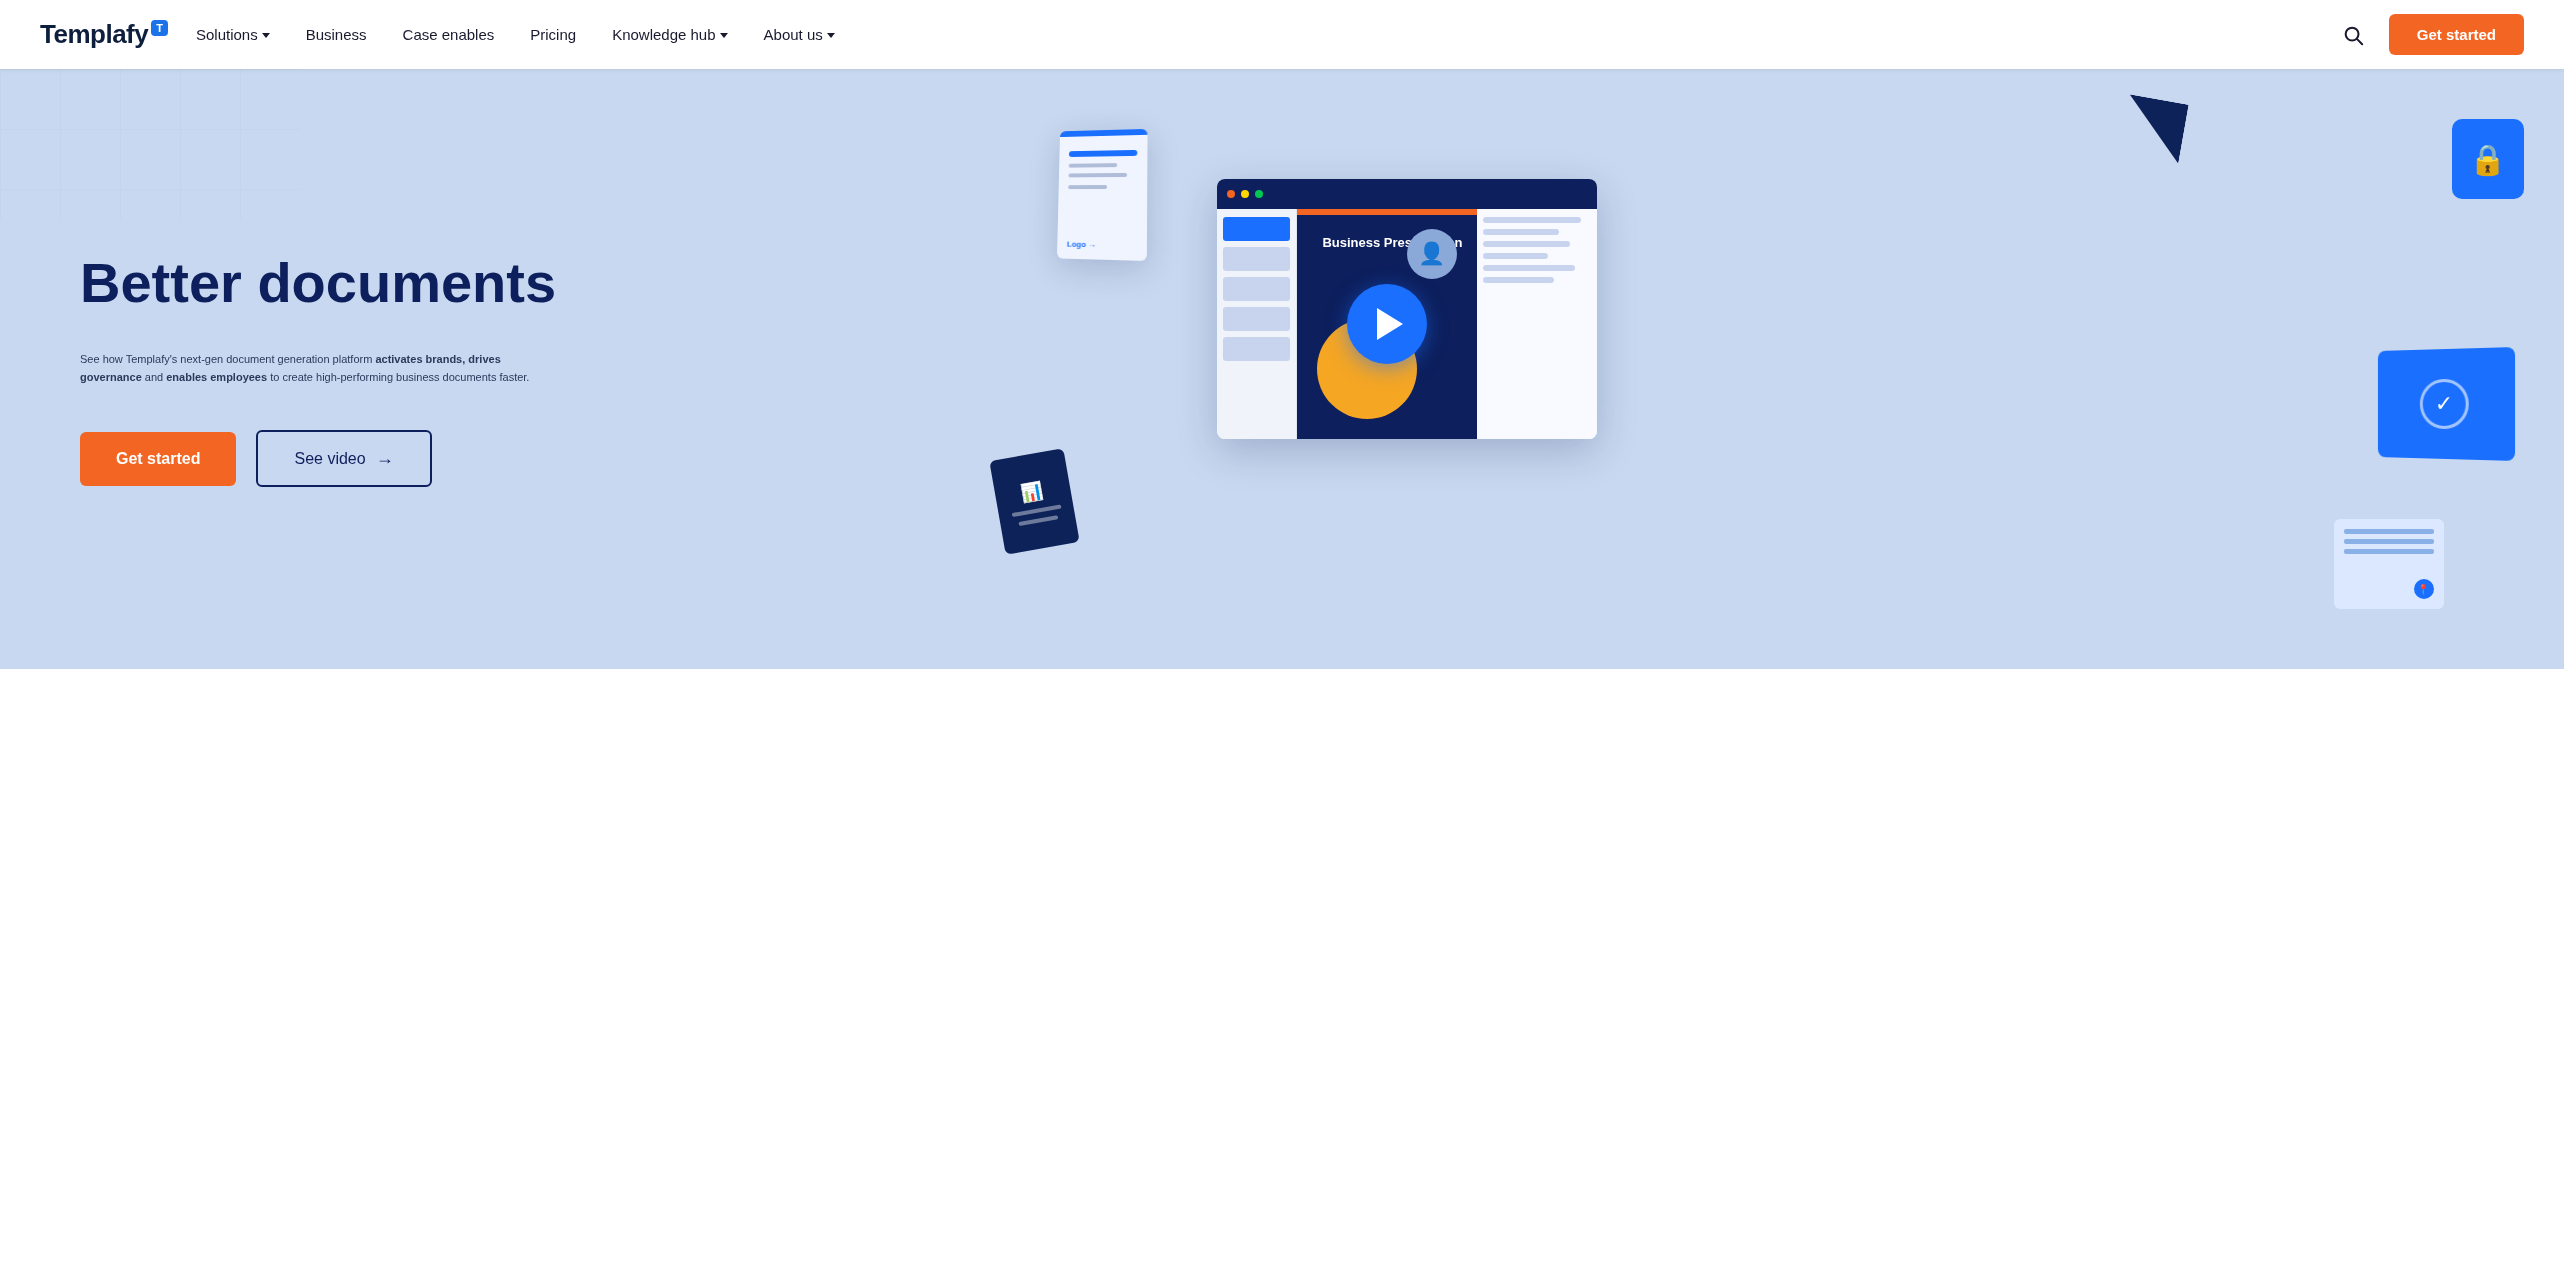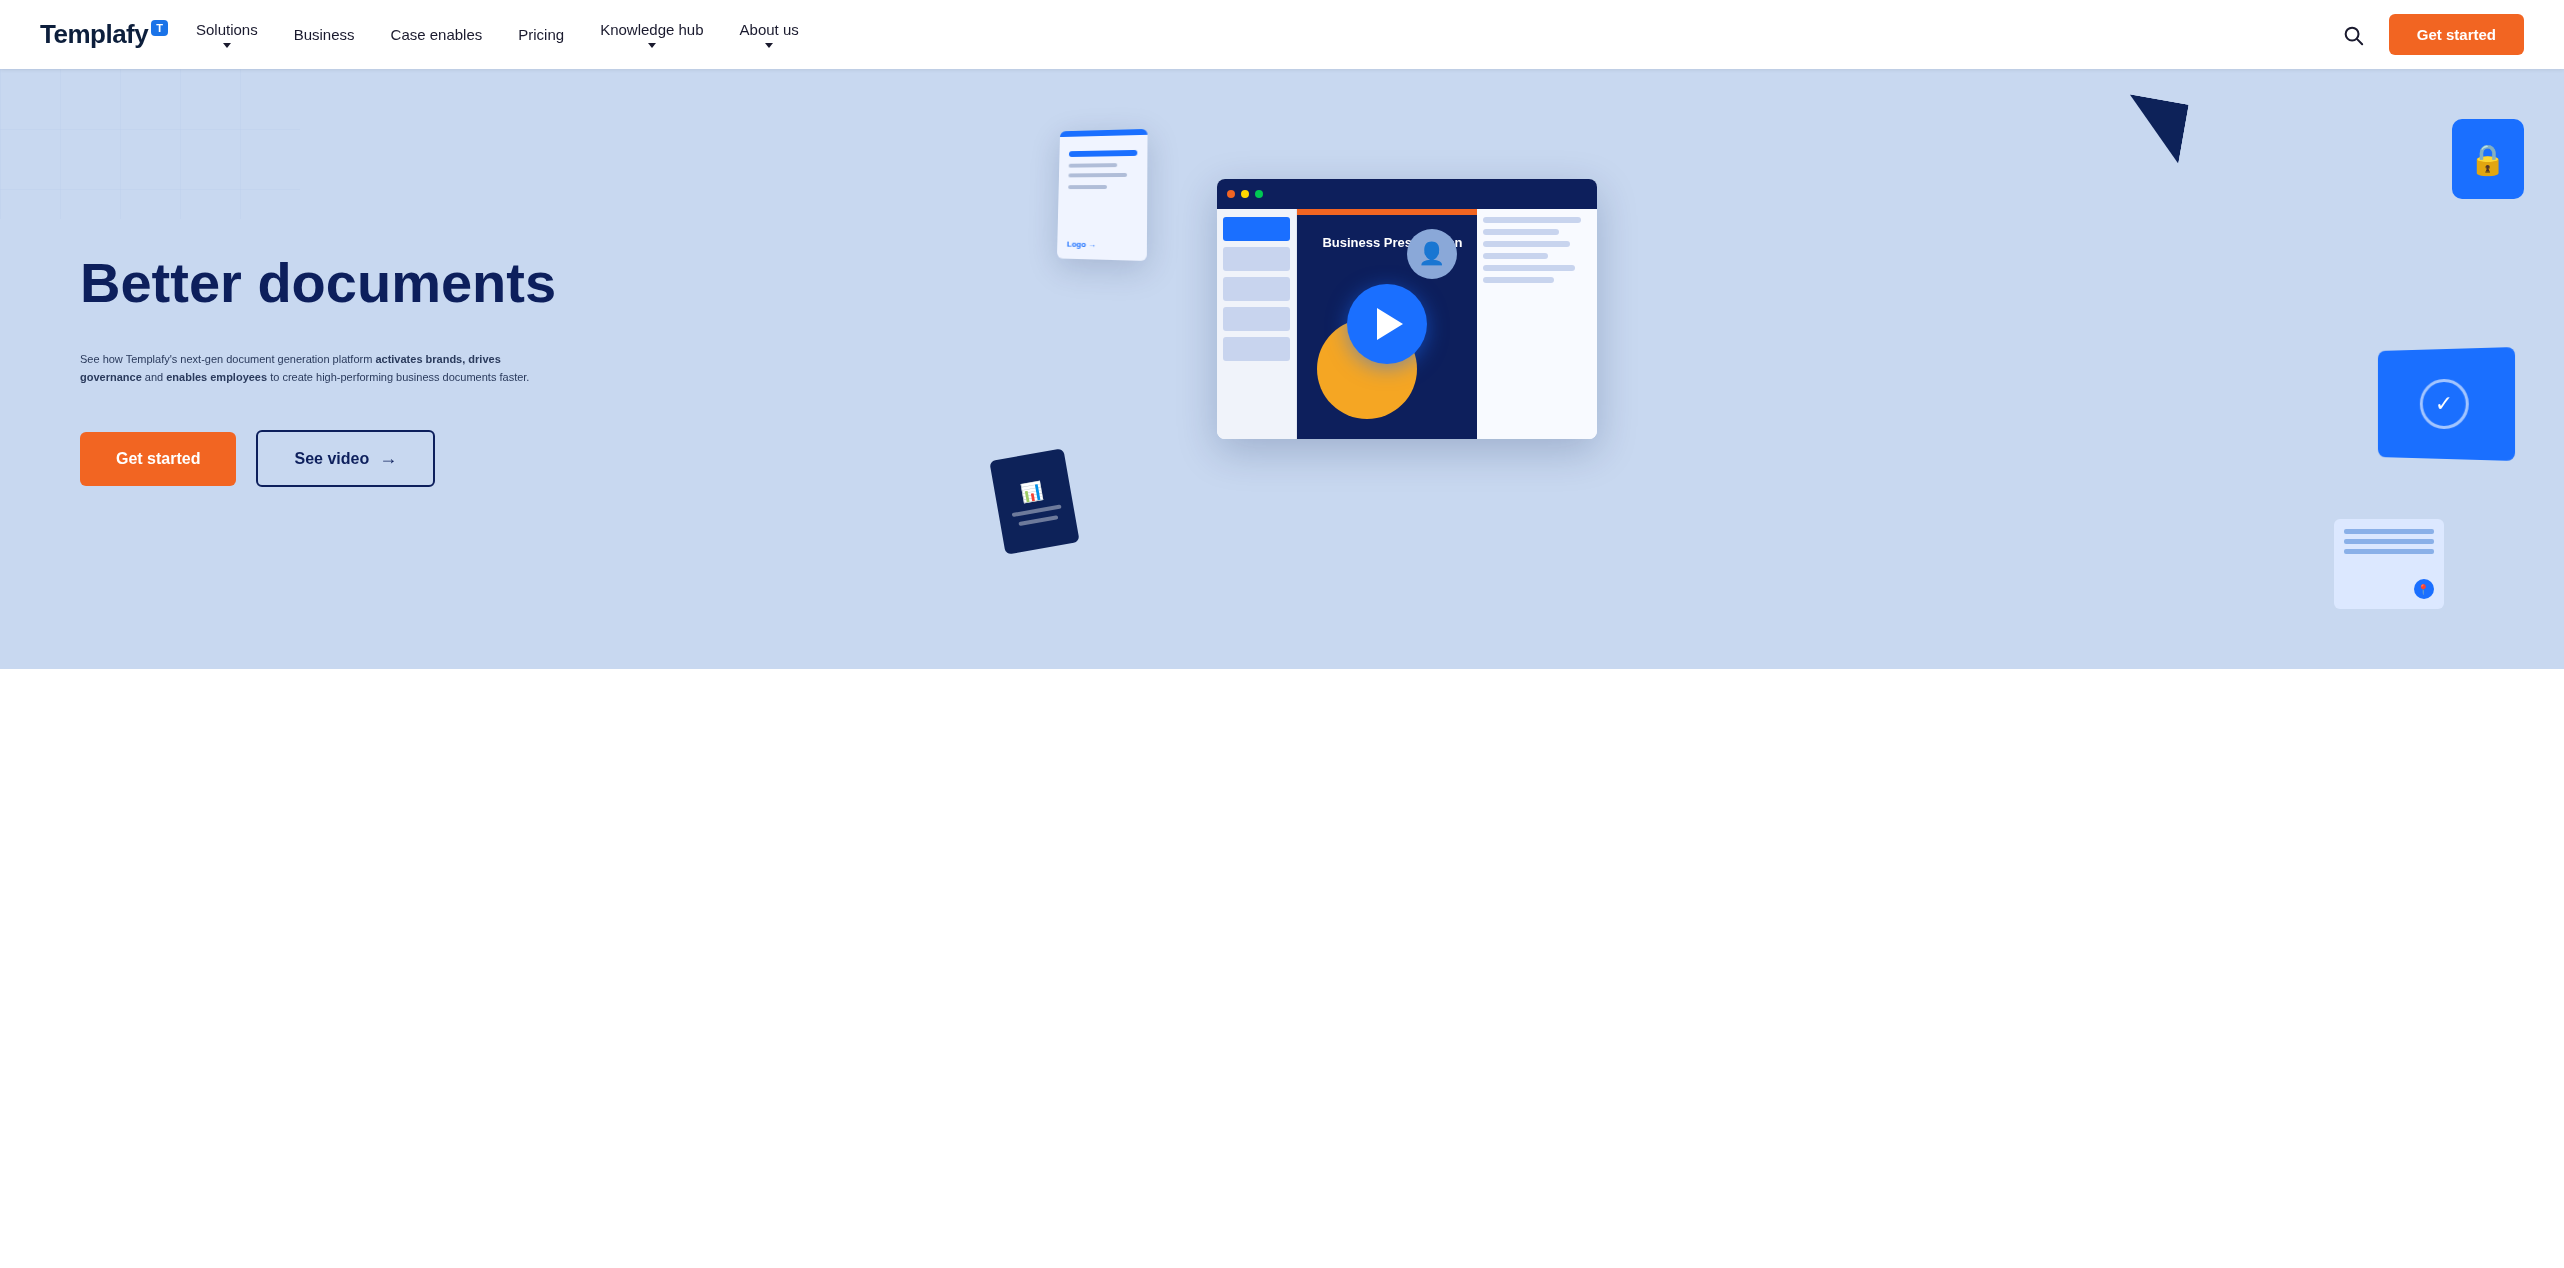--- a/index.html
+++ b/index.html
@@ -47,21 +47,20 @@
     }
     .nav-link {
       font-size: 15px;
       color: #1a1a2e;
       text-decoration: none;
       font-weight: 500;
       display: flex;
       align-items: center;
       gap: 4px;
       cursor: pointer;
-      flex-direction: column;
     }
     .chevron {
       display: inline-block;
       width: 0;
       height: 0;
       border-left: 4px solid transparent;
       border-right: 4px solid transparent;
       border-top: 5px solid #1a1a2e;
       margin-top: 1px;
     }
@@ -139,21 +138,21 @@
       font-weight: 700;
       cursor: pointer;
     }
     .btn-secondary {
       background: transparent;
       color: #0d1f5c;
       border: 2px solid #0d1f5c;
       border-radius: 6px;
       padding: 16px 36px;
       font-size: 16px;
-      font-weight: 700;
+      font-weight: 400;
       cursor: pointer;
       display: flex;
       align-items: center;
       gap: 10px;
     }
     .btn-arrow { font-size: 18px; }
 
     
     .hero-illustration {
       position: absolute;

